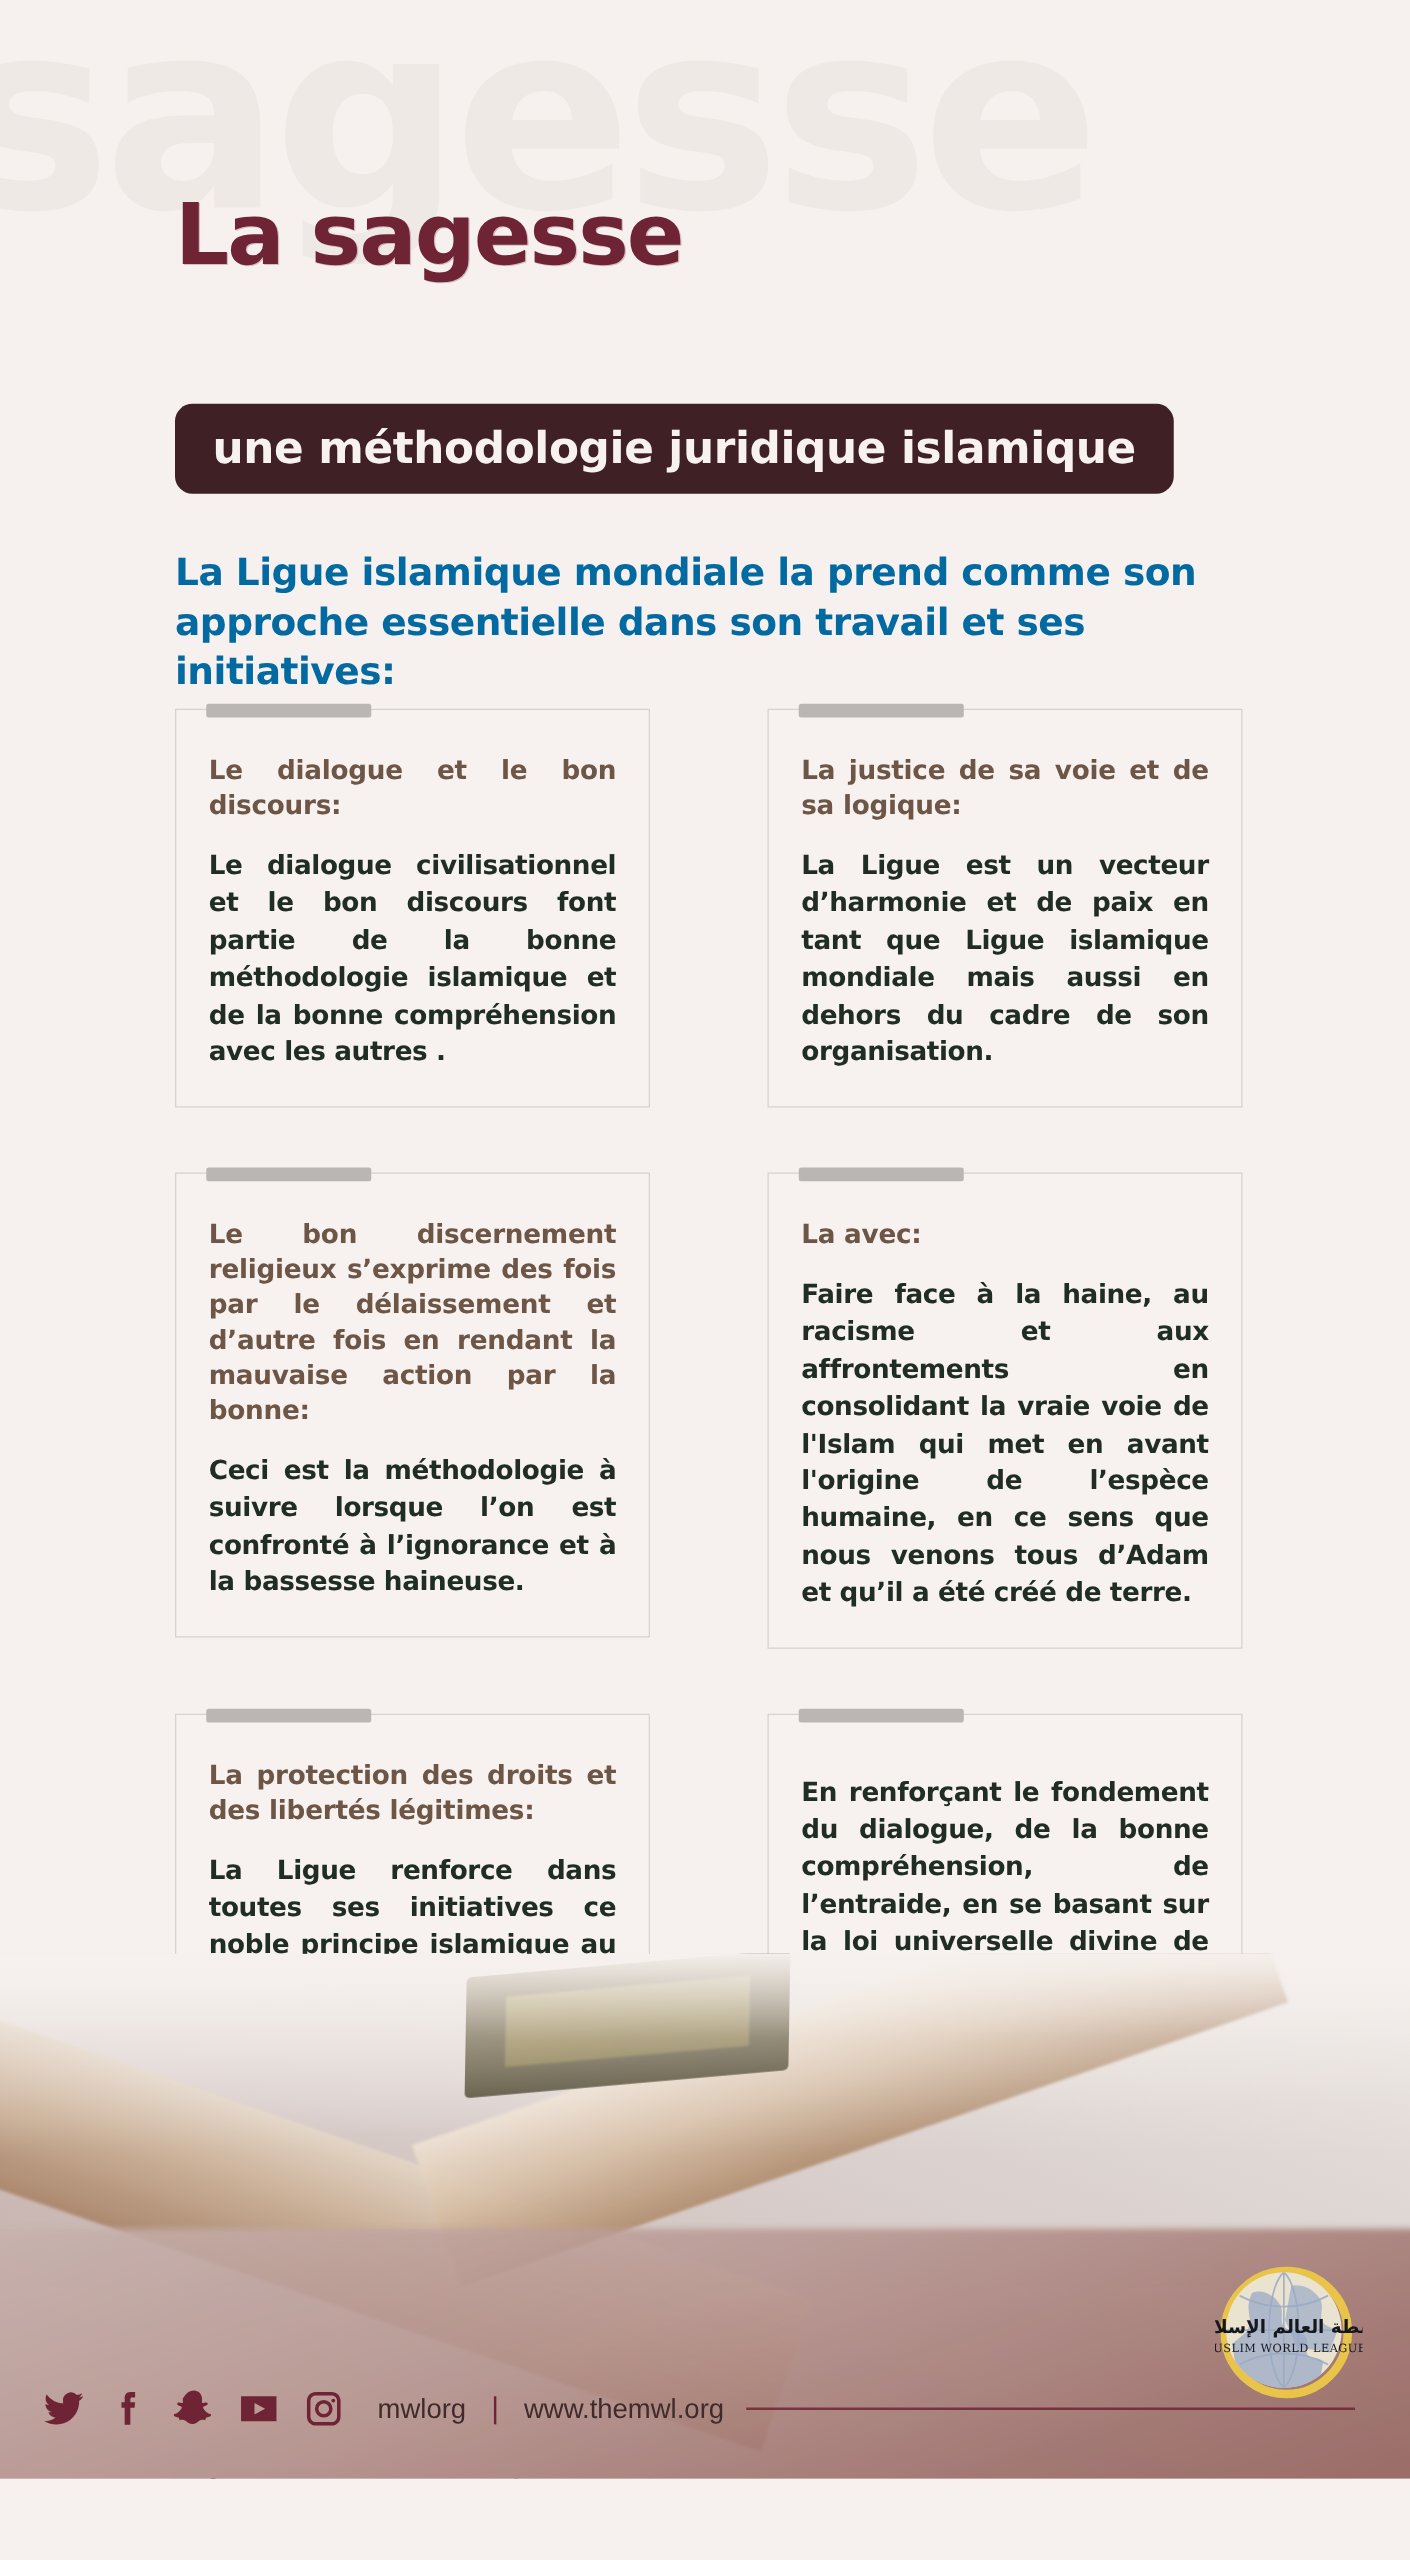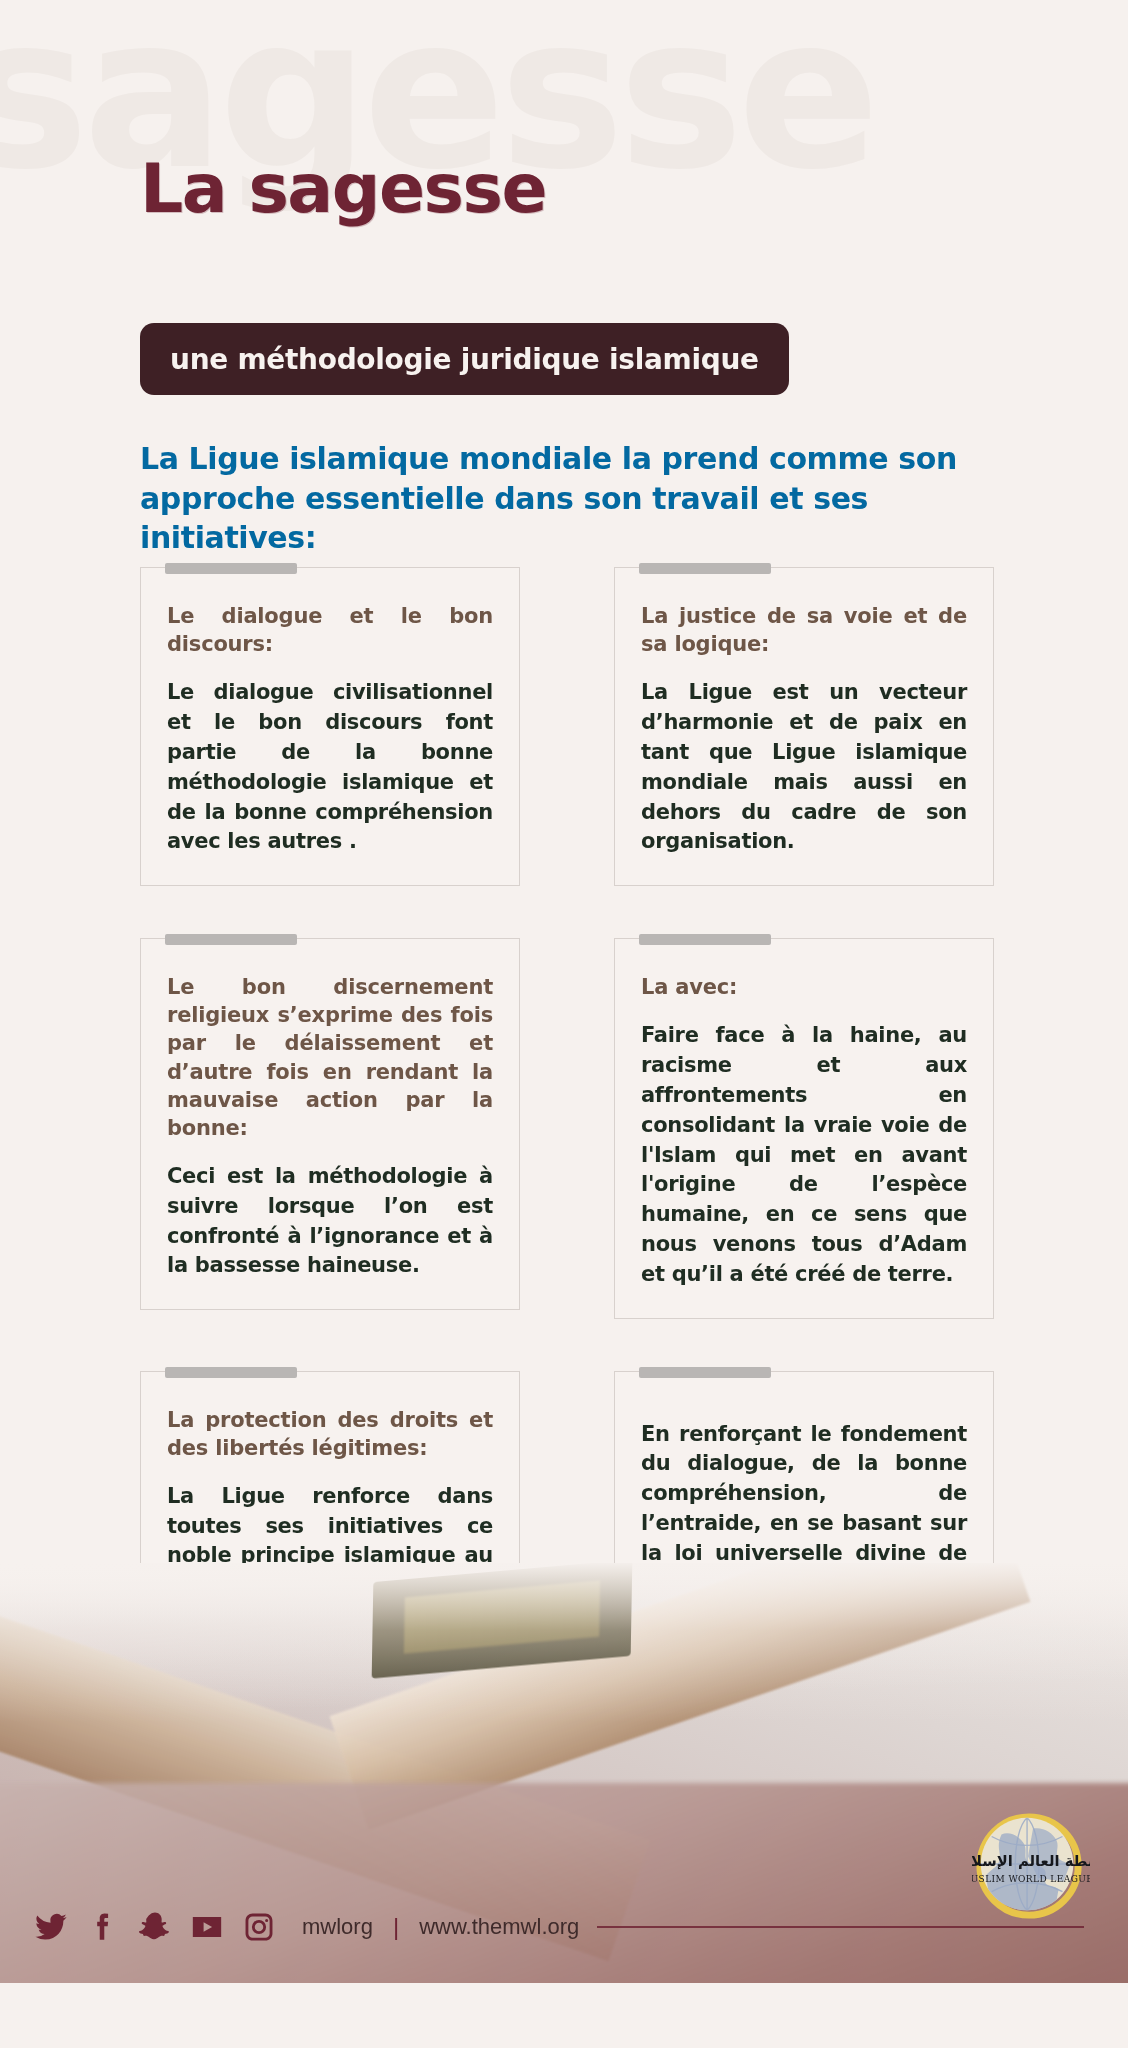--- a/index.html
+++ b/index.html
@@ -61,21 +61,21 @@
     height: 72px;
     padding: 0 30px;
     display: flex;
     align-items: center;
     background: #3e2025;
     border-radius: 14px;
   }
   #subtitle-banner .txt {
     font-family: "DejaVu Sans", sans-serif;
     font-weight: 700;
-    font-size: 28px;
+    font-size: 35px;
     letter-spacing: -0.3px;
     color: #f7f2ef;
     white-space: nowrap;
   }
 
   #intro {
     position: absolute;
     top: 412px;
     left: 140px;
     width: 880px;

